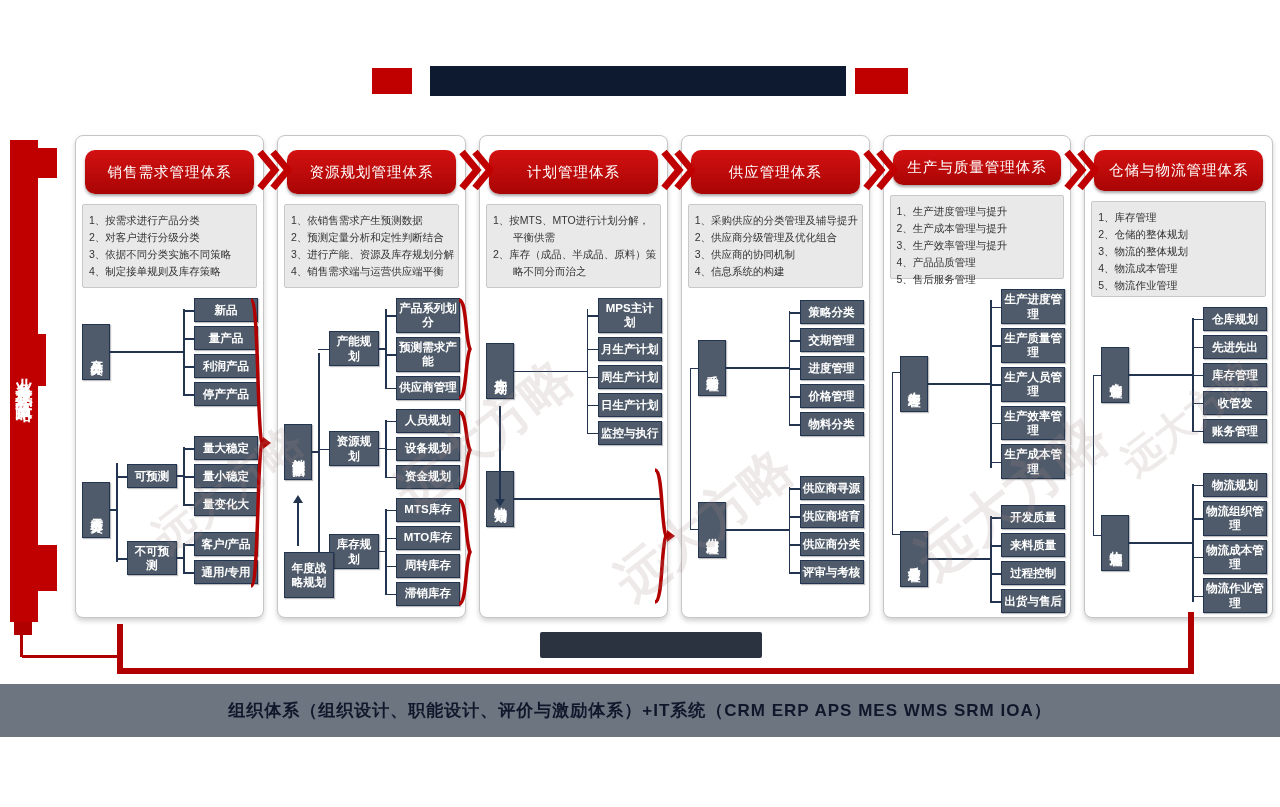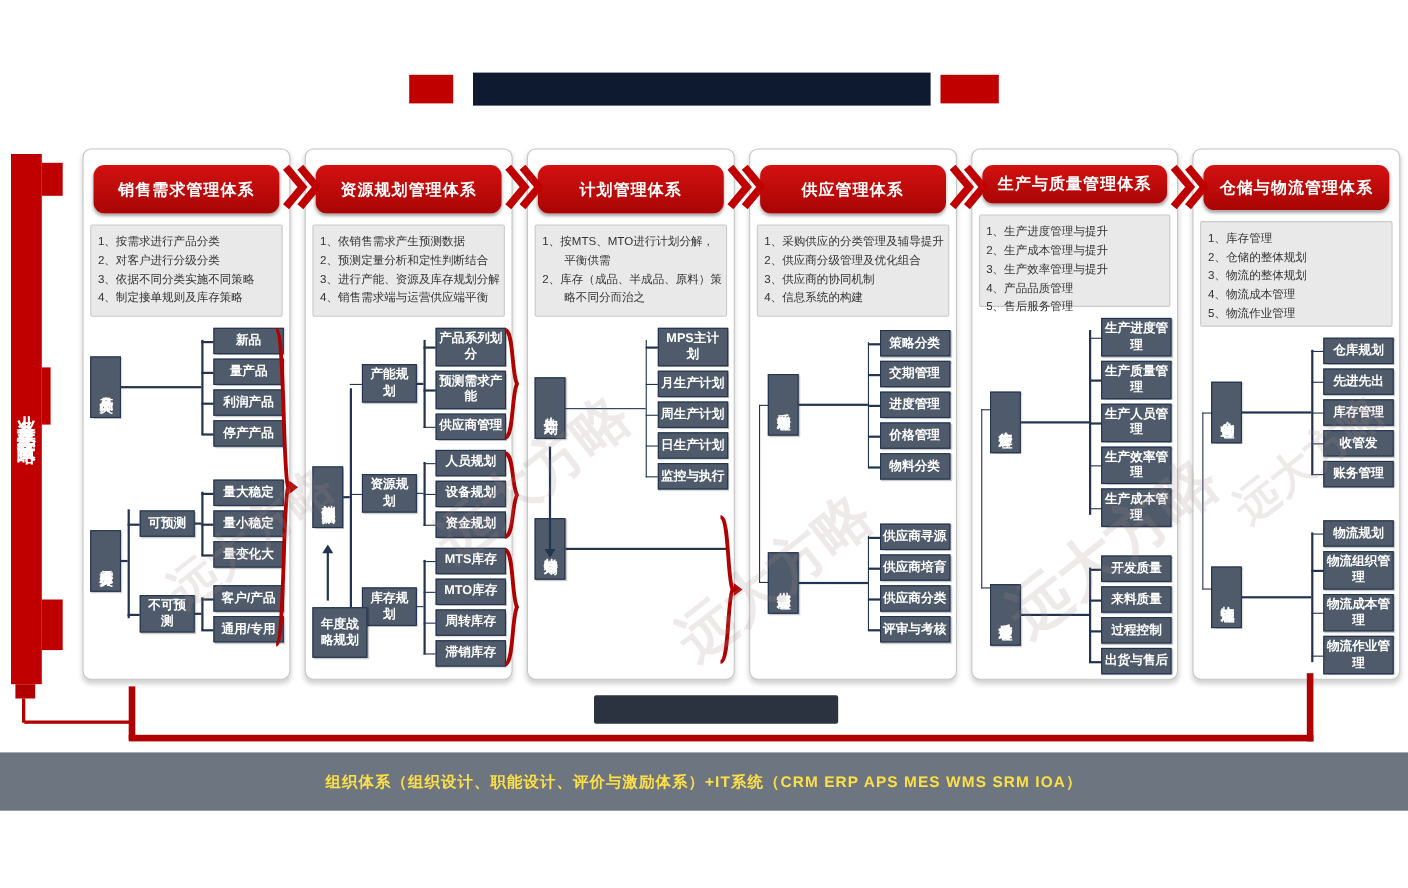--- a/index.html
+++ b/index.html
@@ -22,21 +22,21 @@
   
   .wm{position:absolute;color:rgba(168,138,138,.18);font-weight:bold;white-space:nowrap;
     transform:rotate(-38deg);pointer-events:none;z-index:40}
 
   
   .cols{position:absolute;left:75px;top:135px;width:1198px;height:483px;display:flex;gap:13px;z-index:2}
   .card{position:relative;flex:1;background:#fff;border:1px solid #c6c6c6;border-radius:8px;
     box-shadow:0 3px 5px rgba(0,0,0,.18);display:flex;flex-direction:column}
   .chev{position:absolute;left:-21px;top:13px;z-index:8}
   .hdr{height:44px;margin:14px 9px 10px;border-radius:10px;
-    background:linear-gradient(180deg,#d31111,#a90404);color:#fff;font-weight:bold;
+    background:linear-gradient(180deg,#d31111,#a90404);color:#fff;font-weight:normal;
     font-size:14.5px;letter-spacing:1px;display:flex;align-items:center;justify-content:center;
     box-shadow:0 2px 3px rgba(0,0,0,.35);white-space:nowrap}
   .list{margin:0 6px;background:#e9e9e9;border:1px solid #c9c9c9;border-radius:2px;
     padding:7px 3px 7px 6px;font-size:10.5px;color:#333;line-height:1.62;min-height:84px}
   .list .li{padding-left:20px;text-indent:-20px}
   .tree{position:relative;flex:1;margin:8px 5px 4px 6px}
 
   
   .box{background:#4f5b6a;border:1px solid #22344f;color:#fff;font-weight:bold;
     font-size:11.5px;line-height:1.25;display:flex;align-items:center;justify-content:center;
@@ -76,21 +76,21 @@
 
   
   .bc{position:absolute;background:#b00000;z-index:3}
   .note-bar{position:absolute;left:540px;top:632px;width:222px;height:26px;background:#2b3340;
     border-radius:2px;z-index:4;color:#2b3340;font-size:14px;font-weight:bold;text-align:center;
     line-height:26px;overflow:hidden}
 
   
   .footer{position:absolute;left:0;top:684px;width:1280px;height:53px;background:#6d7580;
     display:flex;align-items:center;justify-content:center;z-index:5}
-  .footer span{color:#fde047;font-weight:bold;font-size:14px;letter-spacing:1px}
+  .footer span{color:#0f172a;font-weight:bold;font-size:17px;letter-spacing:1px}
 </style>
 </head>
 <body>
 
 <div class="stage">
 
   <div class="t-block" style="left:372px;top:68px;width:40px;height:26px"></div>
   <div class="t-bar"></div>
   <div class="t-block" style="left:855px;top:68px;width:53px;height:26px"></div>
 

